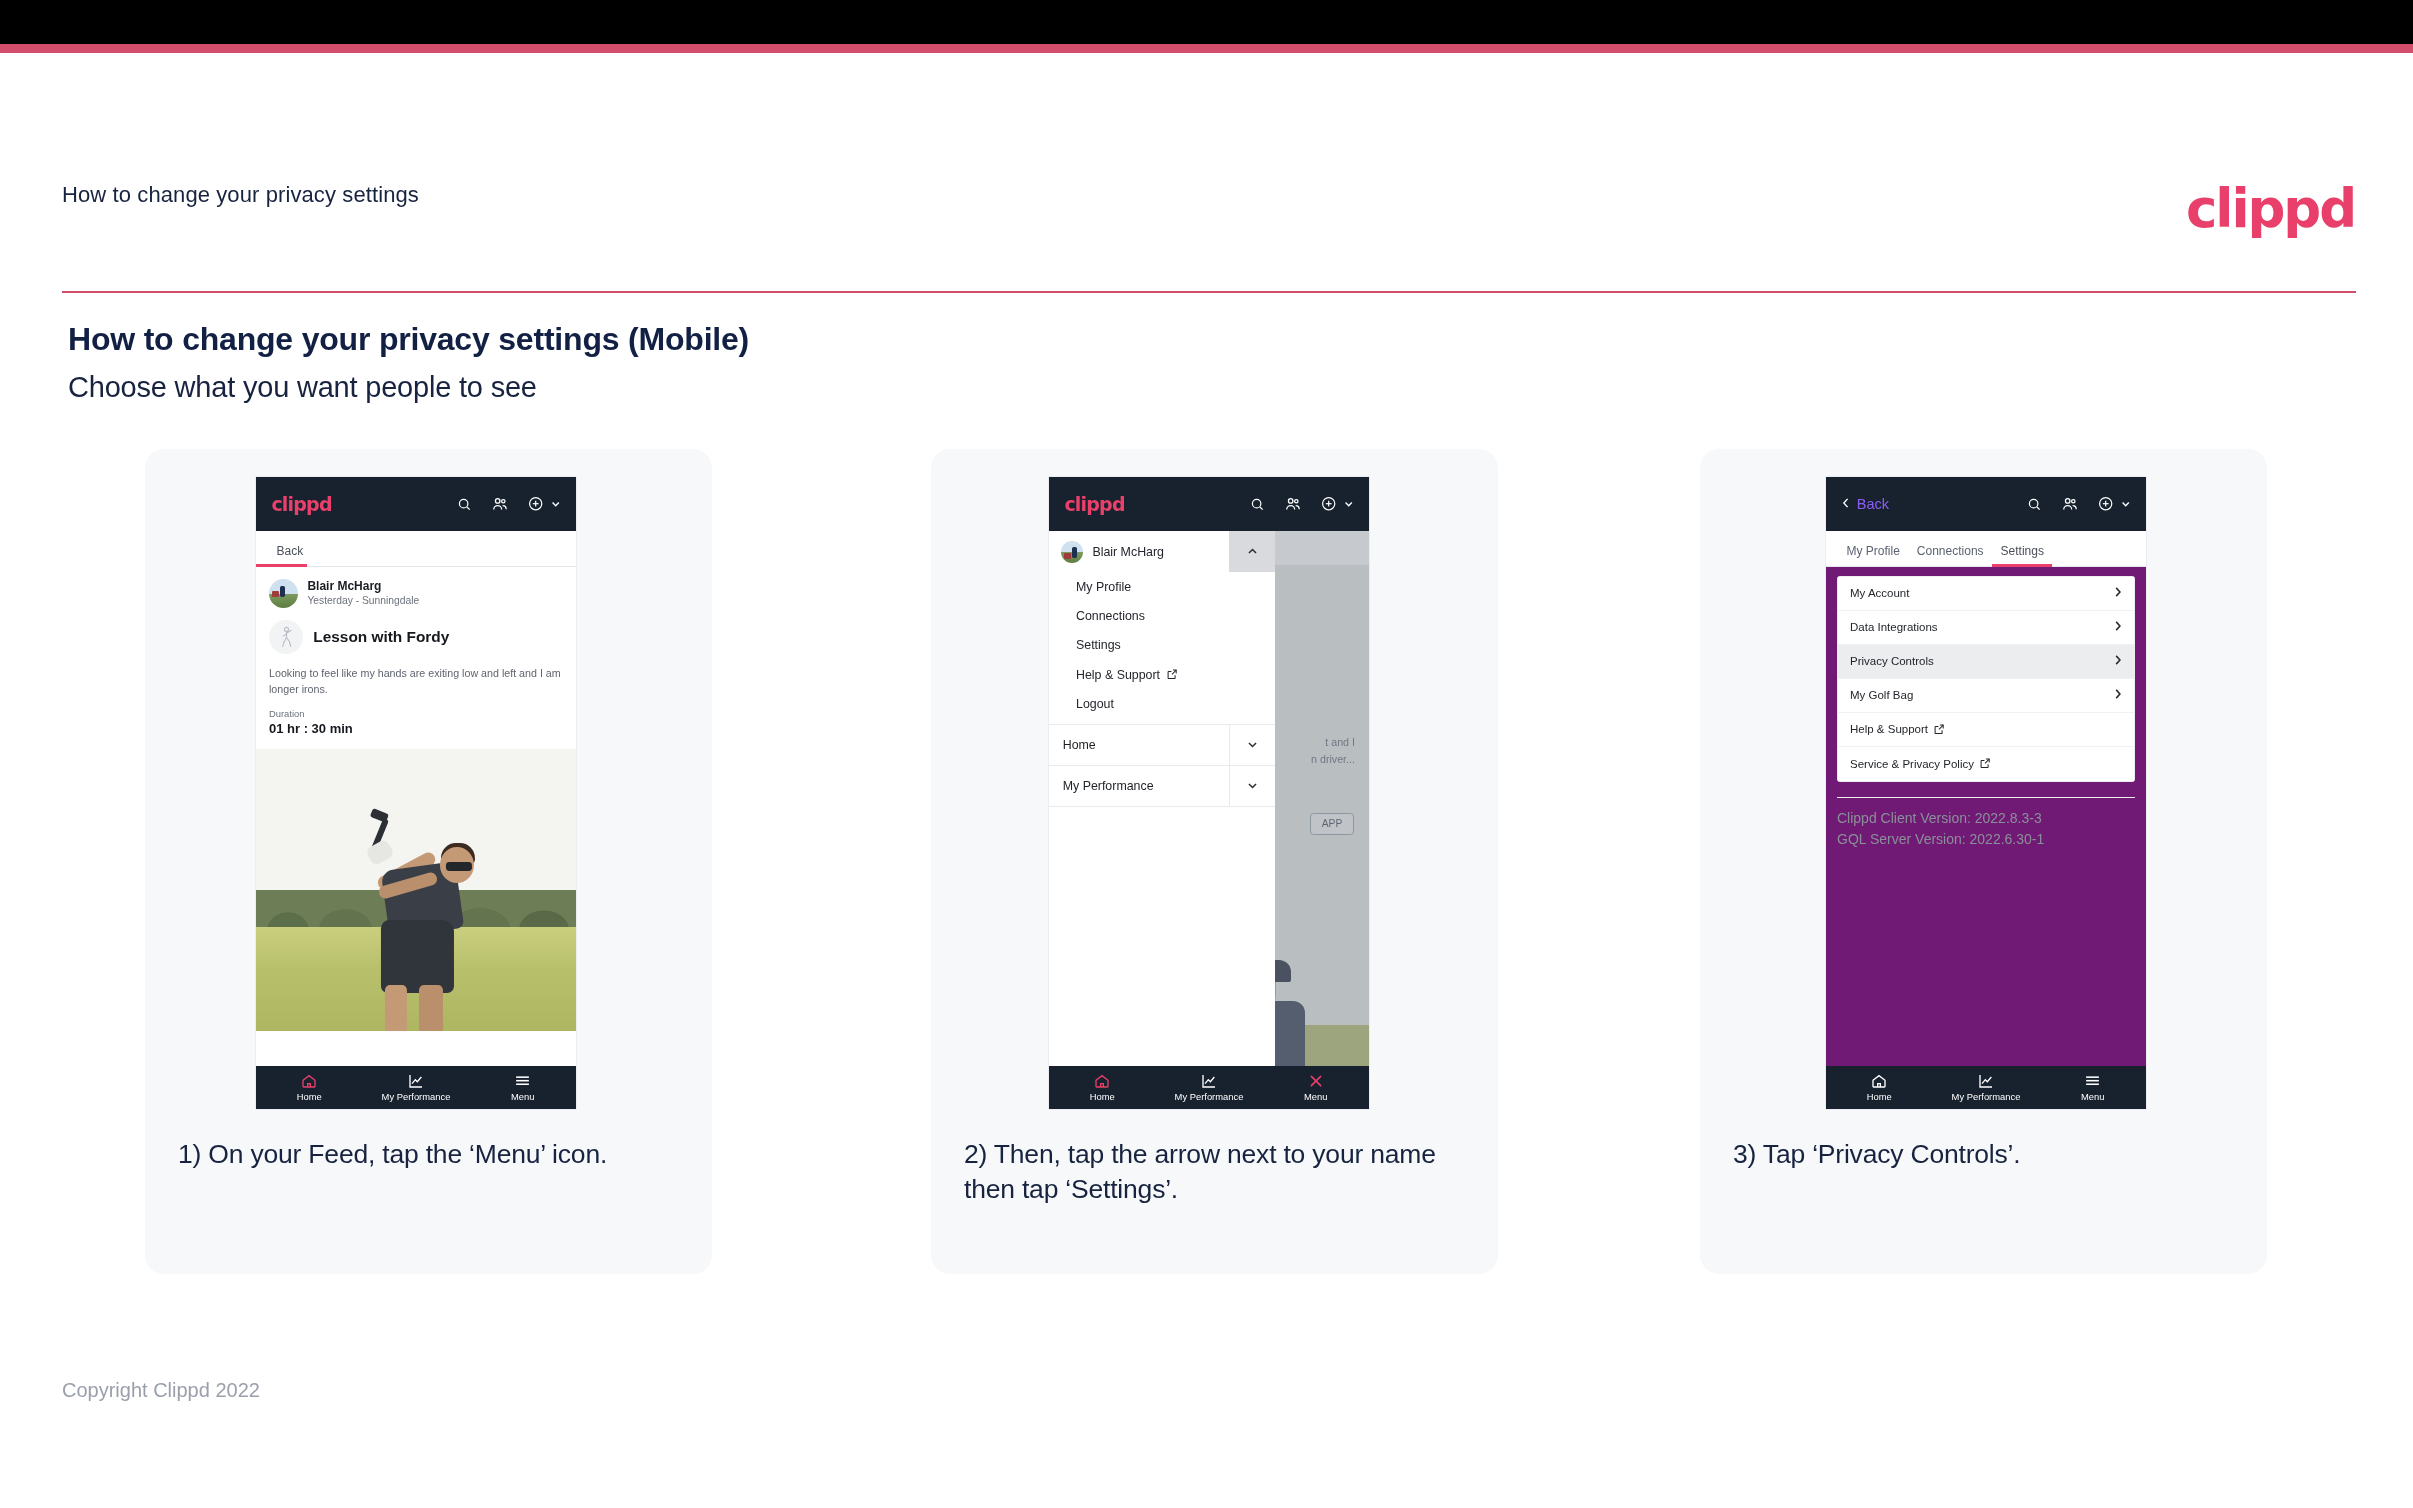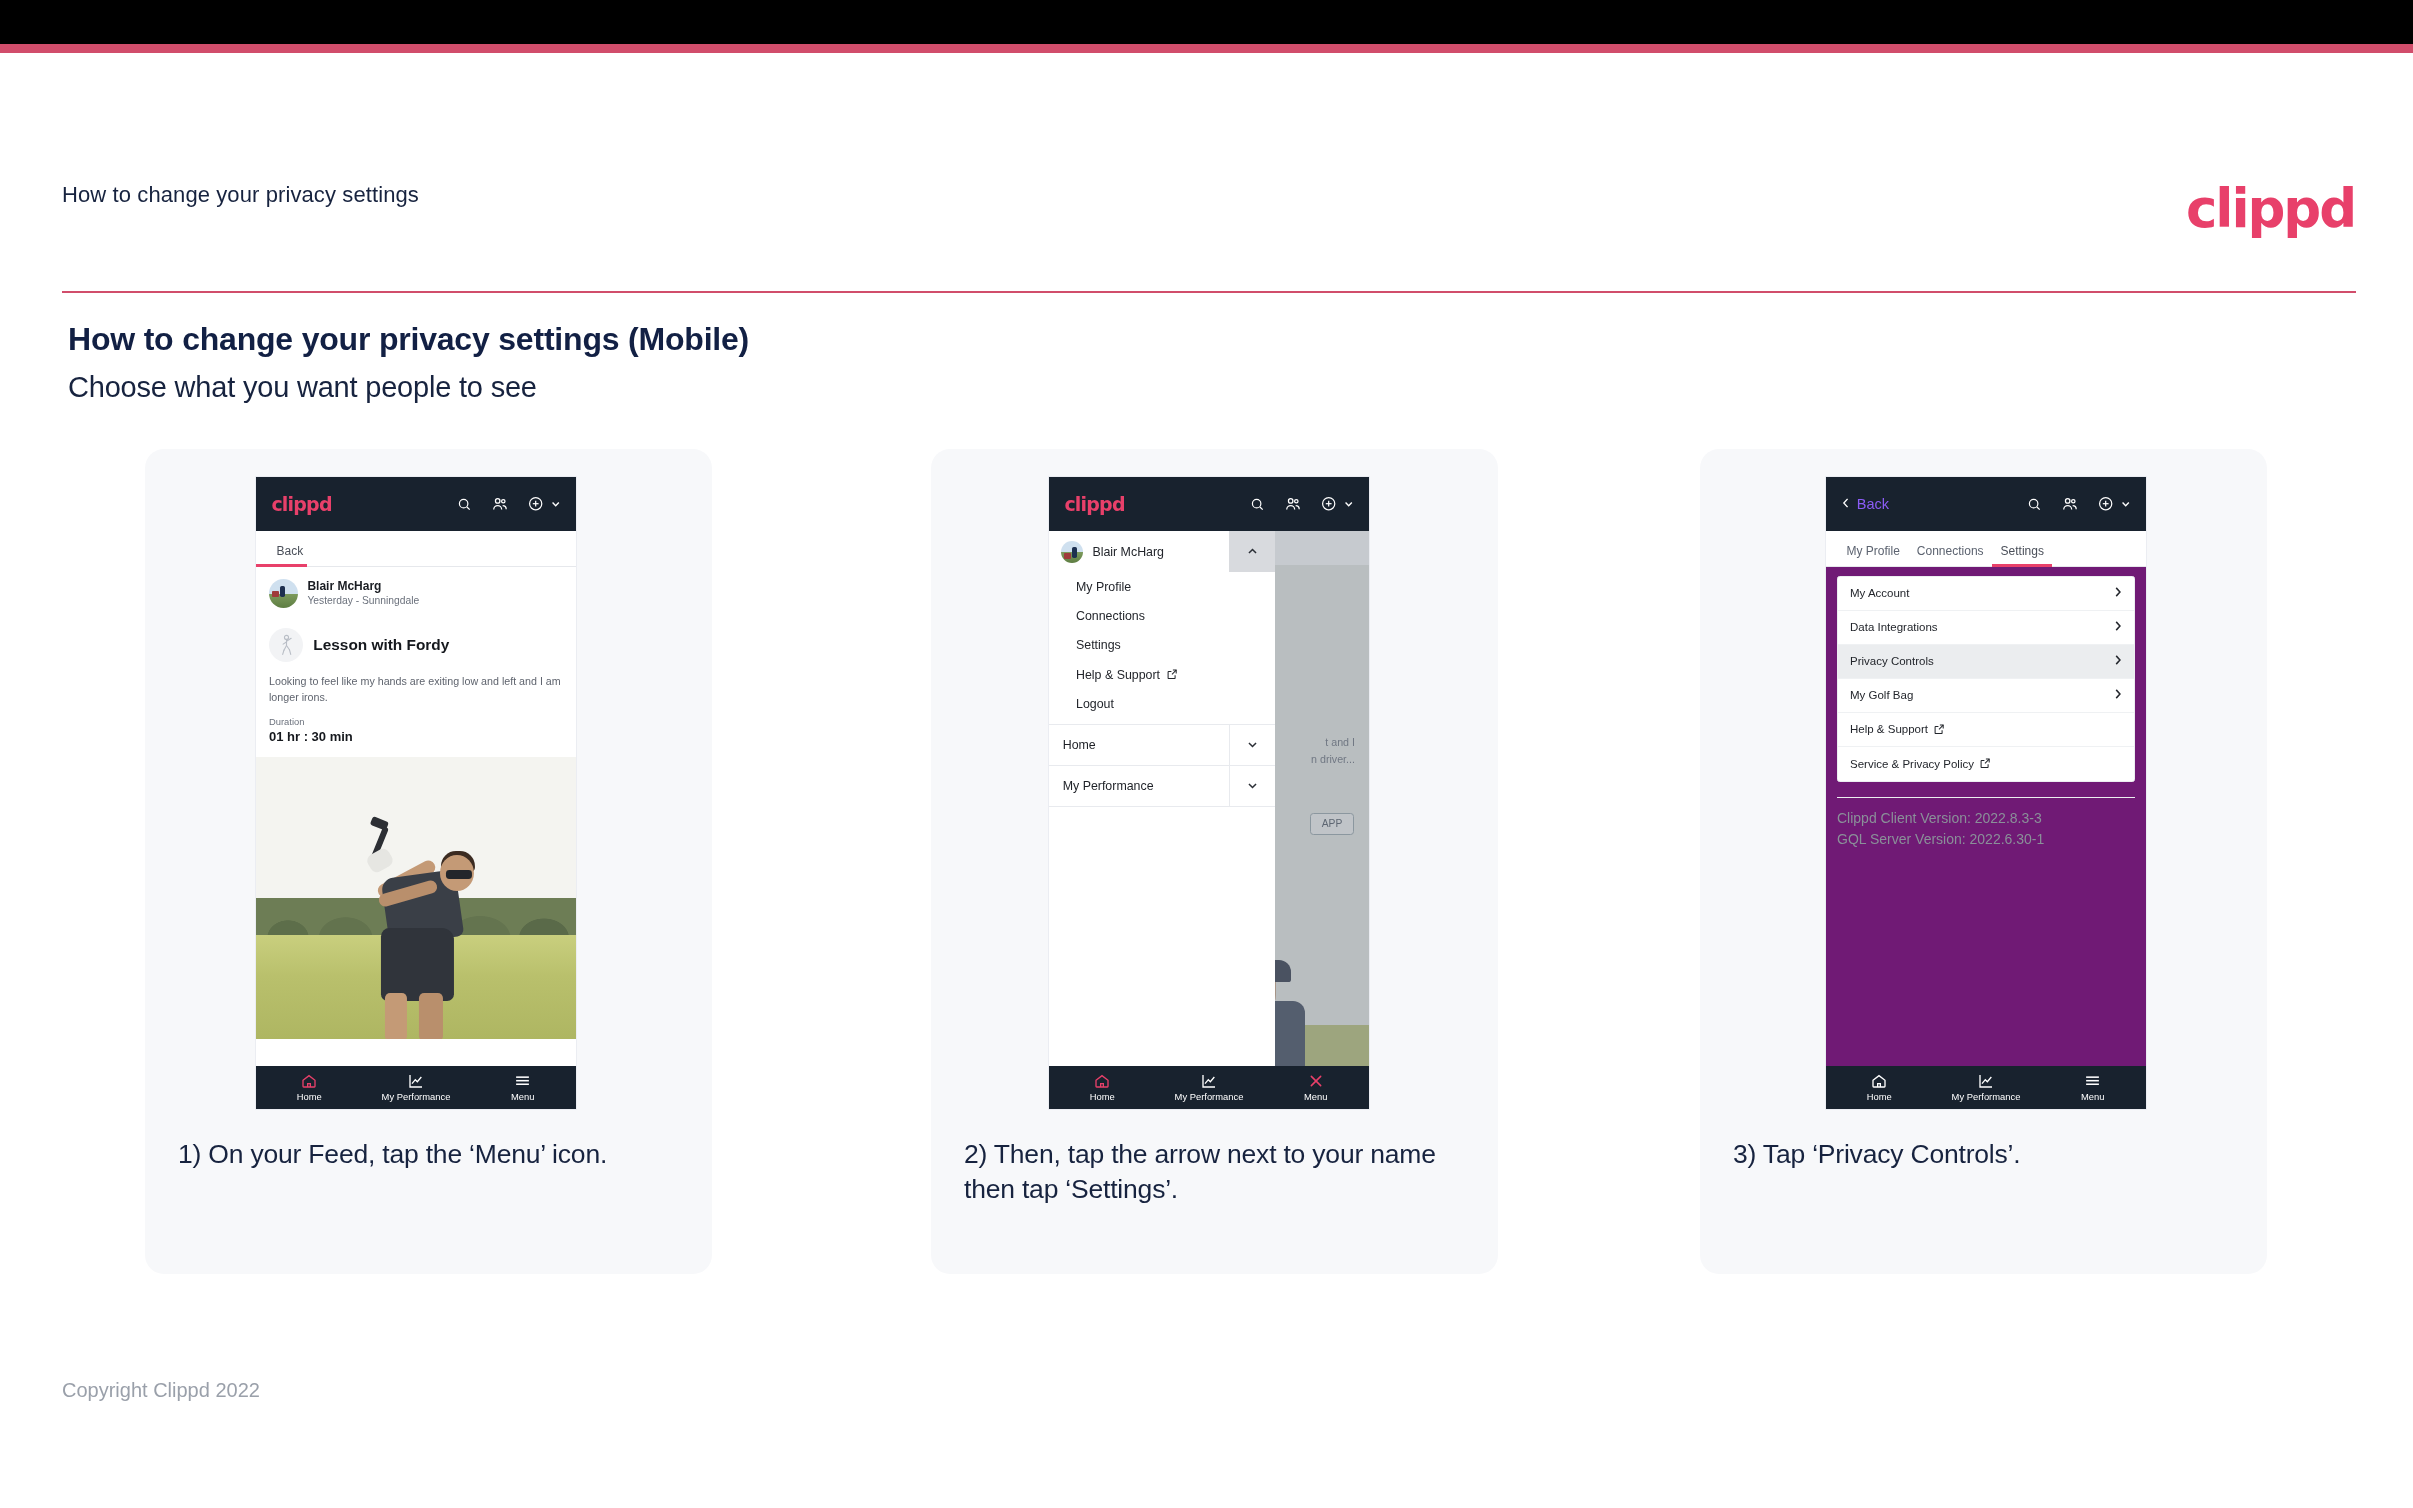--- a/index.html
+++ b/index.html
@@ -101,21 +101,21 @@
     content:""; position:absolute; left:11px; top:6.8px; width:5.1px; height:11px;
     background:#1d3050; border-radius:1.7px;
   }
   .avatar::before{
     content:""; position:absolute; left:3.4px; top:12px; width:6.8px; height:6px;
     background:#9f3b3b; border-radius:0.9px;
   }
   .poster-name { font-size:12px; font-weight:700; color:#1a1d23; line-height:1.25; }
   .poster-meta { font-size:10.3px; color:#6b717c; line-height:1.3; }
 
-  .lesson-row { display:flex; align-items:center; gap:10.3px; margin-top:20px; }
+  .lesson-row { display:flex; align-items:center; gap:10.3px; margin-top:12px; }
   .lesson-icon {
     width:34px; height:34px; border-radius:50%; background:#f2f3f5; flex:0 0 34px;
     display:flex; align-items:center; justify-content:center;
   }
   .lesson-title { font-size:15.4px; font-weight:700; color:#15181d; }
 
   .lesson-body { margin-top:11px; font-size:10.7px; line-height:1.5; color:#5f646e;
                  white-space:nowrap; overflow:hidden; }
   .lesson-body .l2 { white-space:normal; }
   .dur-label { margin-top:11px; font-size:9.4px; color:#6b717c; }

